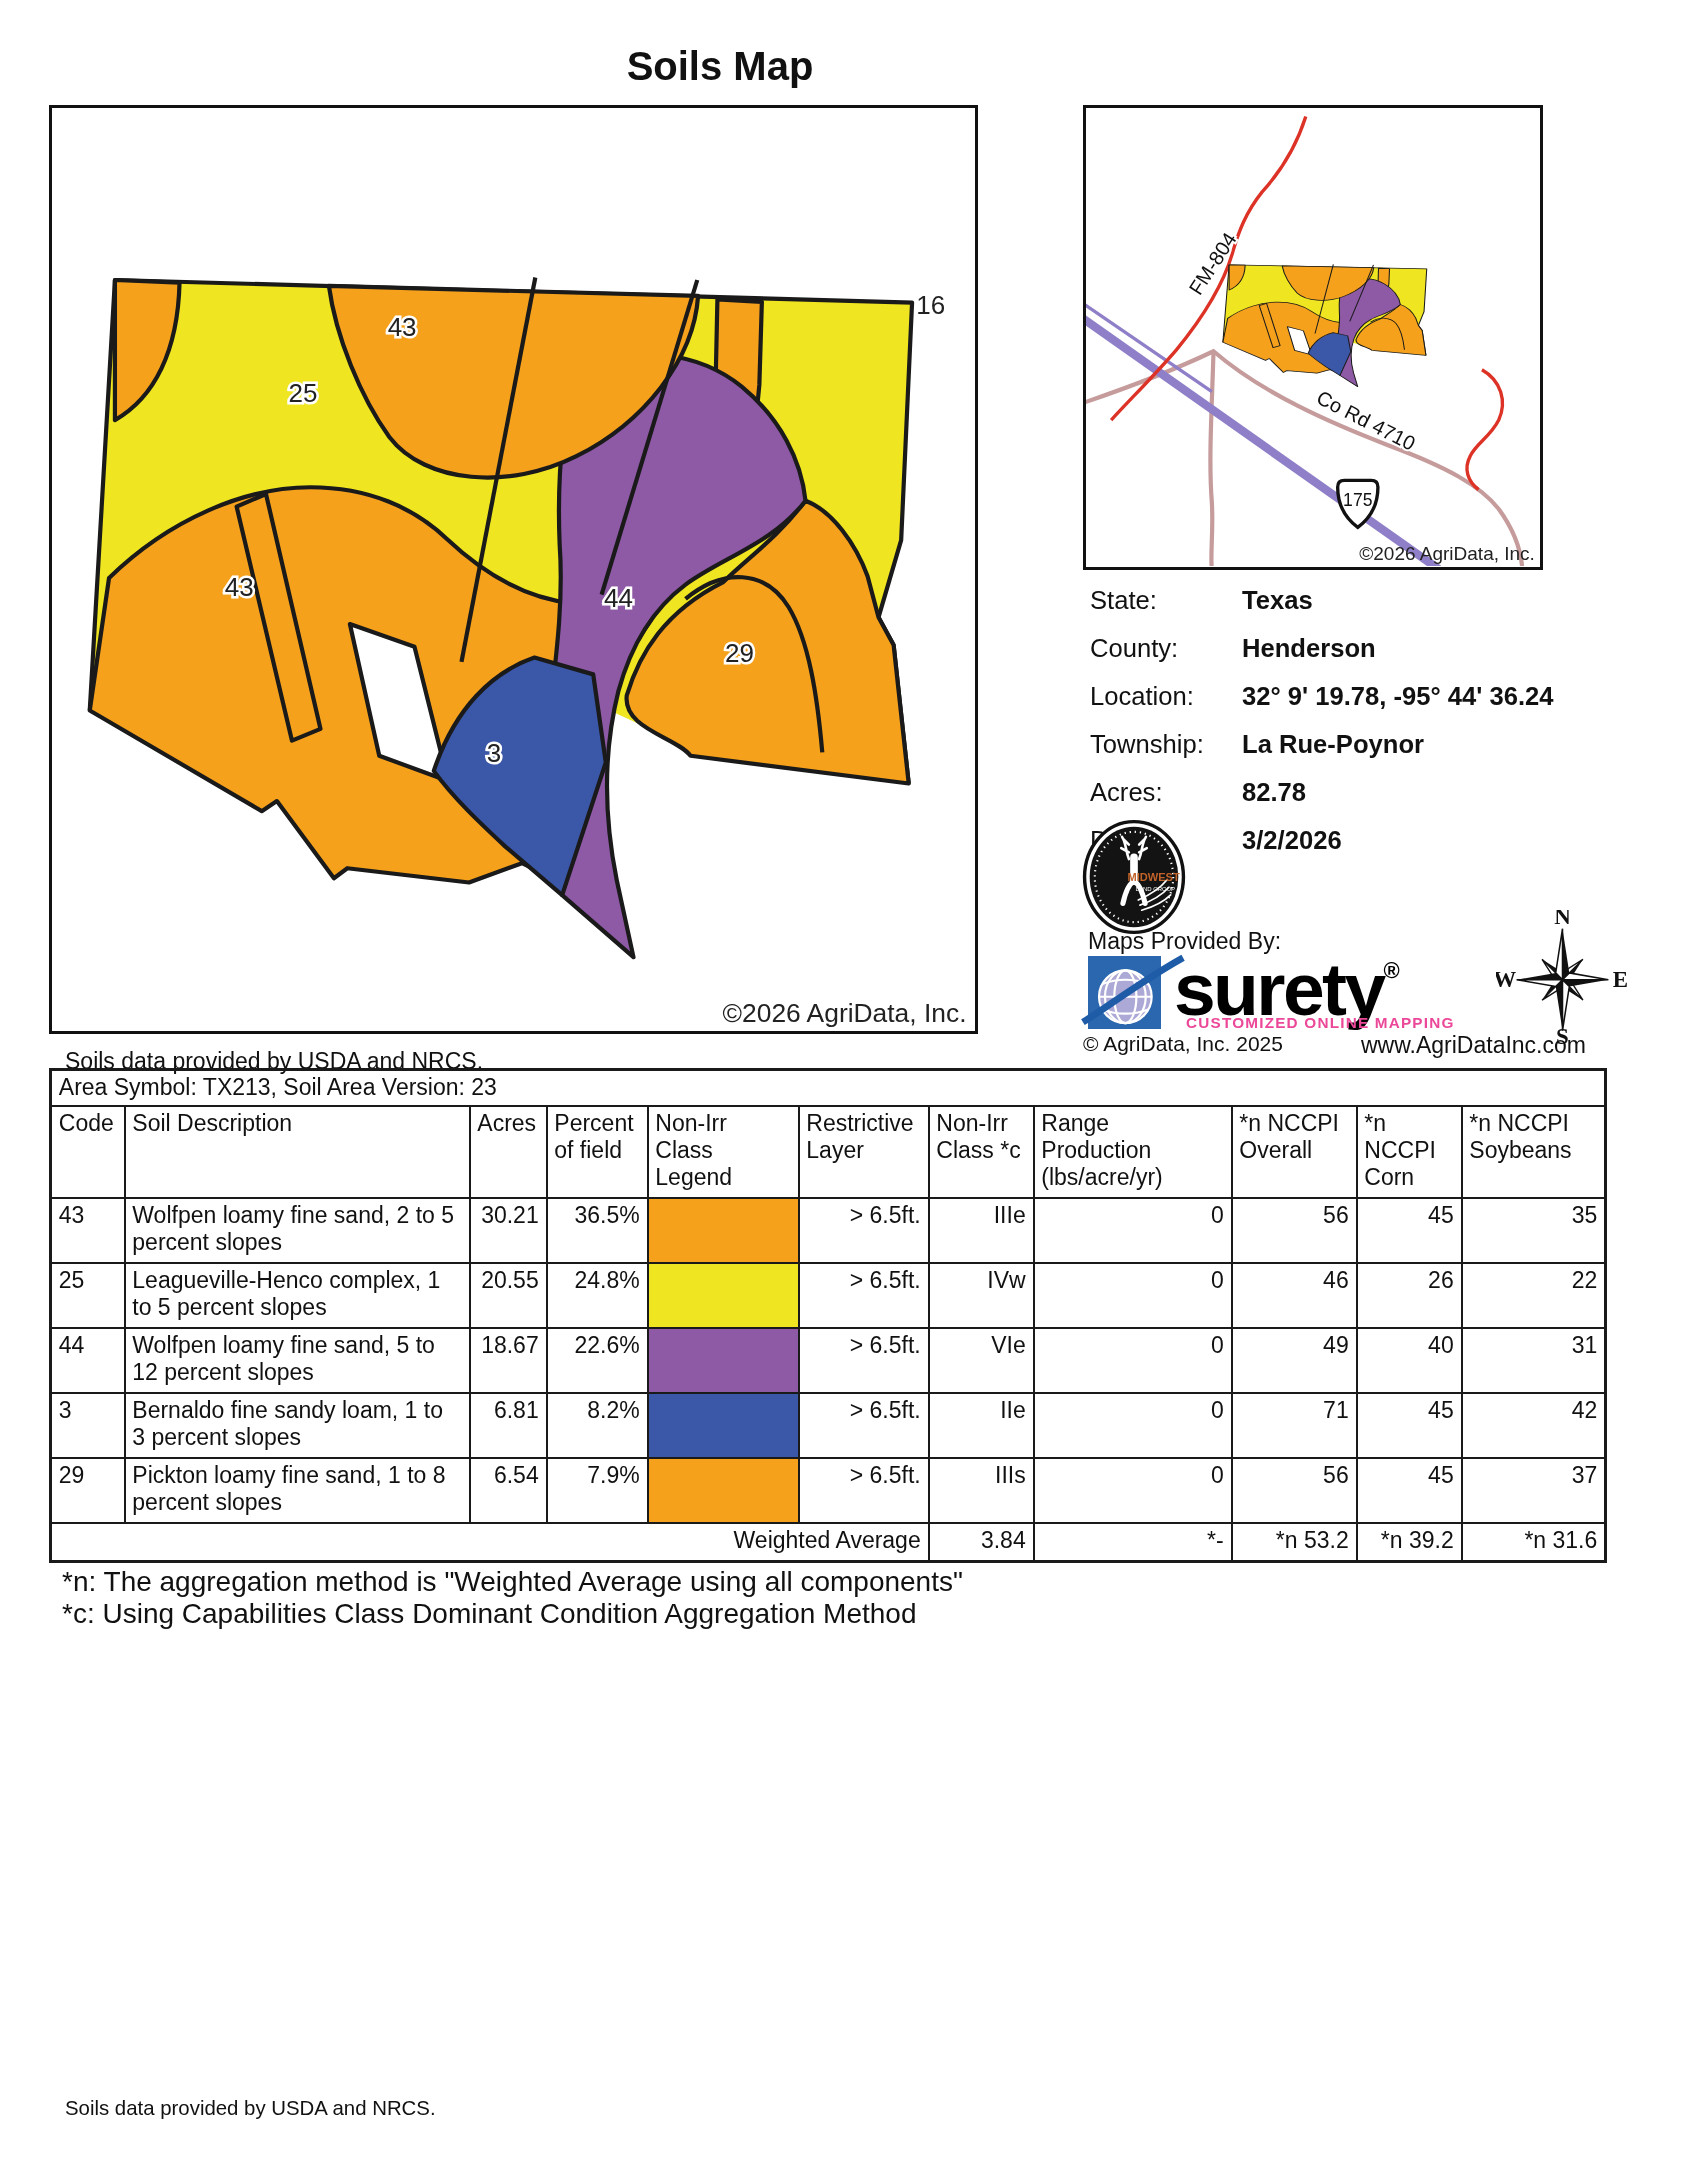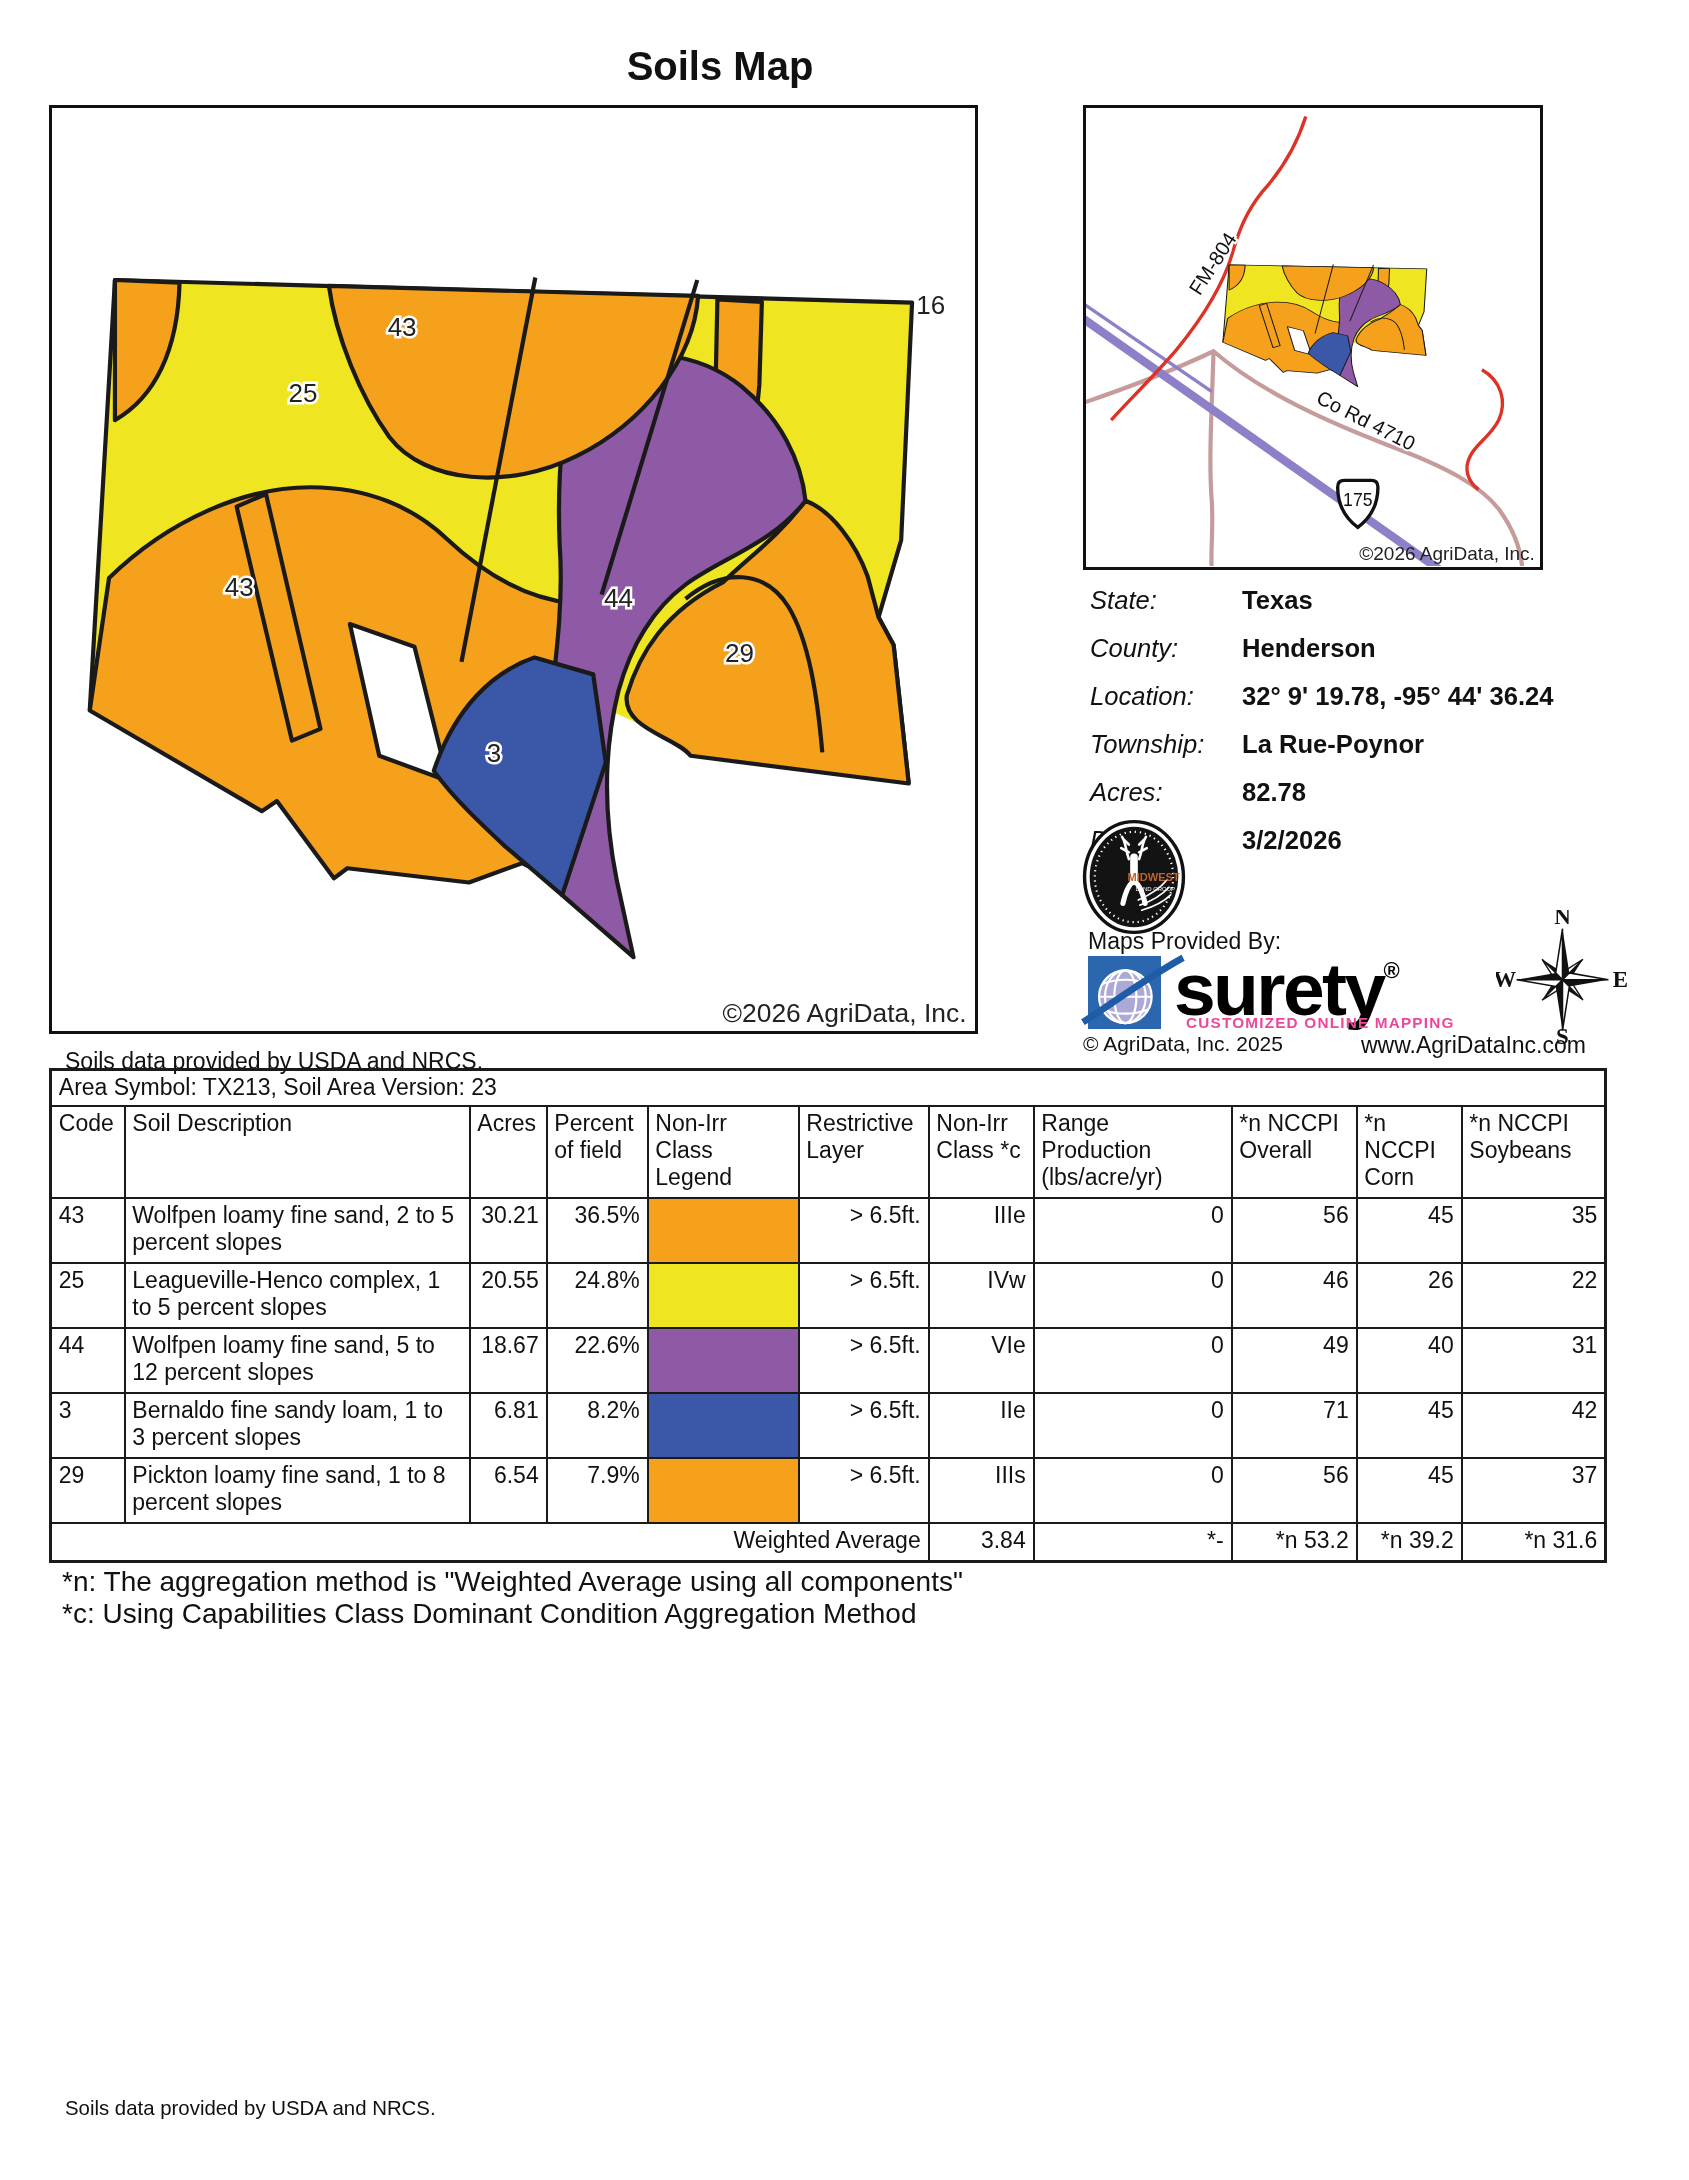--- a/index.html
+++ b/index.html
@@ -26,21 +26,21 @@
   .locator-box {
     position:absolute; left:1083px; top:105px; width:460px; height:465px;
     border:3.4px solid #111; background:#fff; overflow:hidden;
   }
   .locator-copyright {
     position:absolute; right:5.1px; bottom:1.7px; font-size:19px; color:#222;
   }
   
   .info-block { position:absolute; left:1090px; top:576px; width:511px; }
   .info-row { display:flex; height:48px; align-items:center; font-size:25.6px; }
-  .info-label { width:152px;font-style:italic; }
+  .info-label { width:152px; }
   .info-value { font-weight:bold; }
   
   .midwest-logo { position:absolute; left:1082px; top:818px; width:104px; height:118px; }
   .maps-provided { position:absolute; left:1088px; top:928px; font-size:23px; }
   .surety-globe { position:absolute; left:1088px; top:956px; width:73px; height:73px; overflow:visible; }
   .surety-word {
     position:absolute; left:1174px; top:946px; font-size:75px; font-weight:bold;
     letter-spacing:-2.6px; color:#000000;
   }
   .surety-reg { font-size:22px; vertical-align:37px; letter-spacing:0; }

